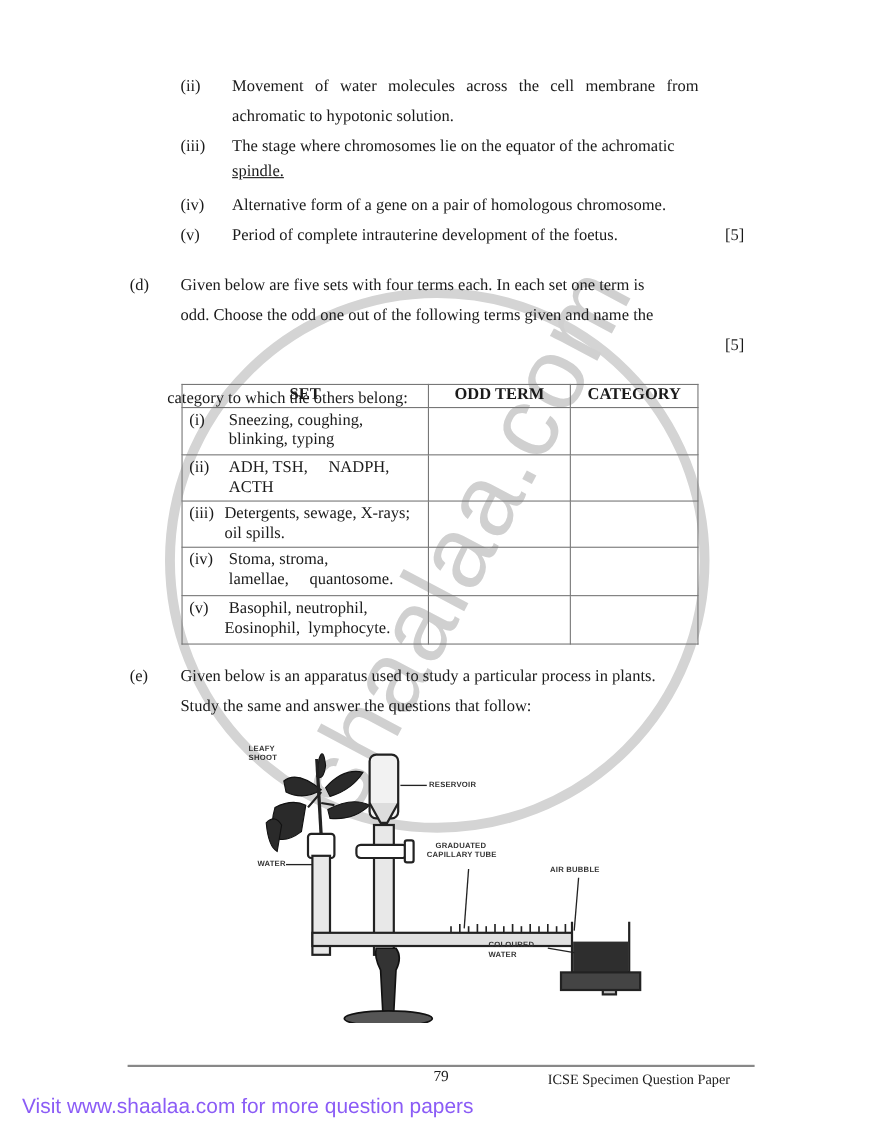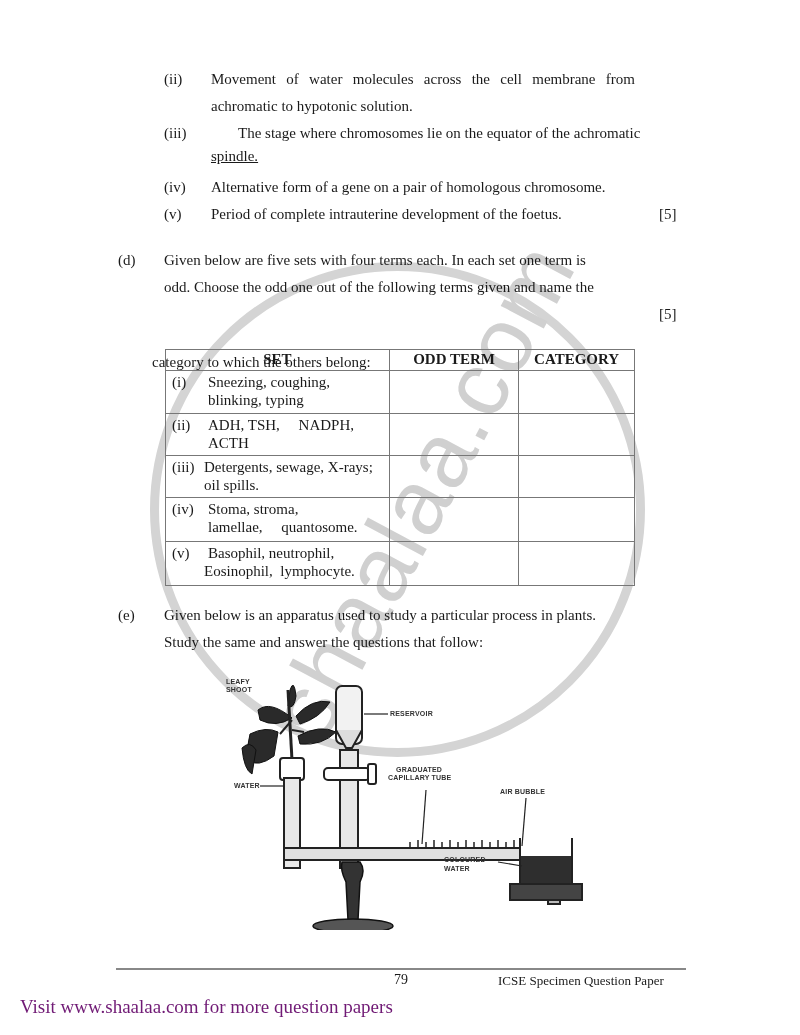--- a/index.html
+++ b/index.html
@@ -43,40 +43,40 @@
     table.sets col.c3 { width: 116px; }
     .setcell { position: relative; padding: 2px 4px 2px 4px; }
     .setnum { position: absolute; left: 6px; top: 2px; }
     .setterms { padding-left: 38px; white-space: pre; }
     .setterms.wide { padding-left: 34px; }
 
     
     .footer-rule { position: absolute; left: 116px; top: 968px; width: 570px; height: 2px; background: #888; }
     .page-num { position: absolute; left: 394px; top: 972px; font-size: 14px; }
     .footer-title { position: absolute; left: 498px; top: 973px; font-size: 13px; }
-    .visit { position: absolute; left: 20px; top: 996px; font-family: Liberation Serif, serif; font-size: 19px; color: #701a75; }
+    .visit { position: absolute; left: 20px; top: 996px; font-family: Liberation Sans, sans-serif; font-size: 19px; color: #8b5cf6; }
 
     
     .dlabel { position: absolute; font-family: "Liberation Sans", "DejaVu Sans", sans-serif; font-size: 7px; font-weight: bold; color: #333; letter-spacing: 0.2px; line-height: 8px; }
   </style>
 </head>
 <body>
 
 <div class="watermark-circle"></div>
 <div class="watermark-text">shaalaa.com</div>
 
 <div class="content">
 
   <div>
     <div class="abs txt" style="left:164px; top:66px;">(ii)</div>
     <div class="abs txt" style="left:211px; top:66px; width:424px; text-align:justify; text-align-last:justify;">Movement of water molecules across the cell membrane from</div>
     <div class="abs txt" style="left:211px; top:93px;">achromatic to hypotonic solution.</div>
 
     <div class="abs txt" style="left:164px; top:120px;">(iii)</div>
-    <div class="abs txt" style="left:211px; top:120px;margin-left:27px;">The stage where chromosomes lie on the equator of the achromatic</div>
+    <div class="abs txt" style="left:211px; top:120px;">The stage where chromosomes lie on the equator of the achromatic</div>
     <div class="abs txt" style="left:211px; top:143px;text-decoration:underline;">spindle.</div>
 
     <div class="abs txt" style="left:164px; top:174px;">(iv)</div>
     <div class="abs txt" style="left:211px; top:174px;">Alternative form of a gene on a pair of homologous chromosome.</div>
 
     <div class="abs txt" style="left:164px; top:201px;">(v)</div>
     <div class="abs txt" style="left:211px; top:201px;">Period of complete intrauterine development of the foetus.</div>
     <div class="abs txt marks" style="left:659px; top:201px;">[5]</div>
   </div>
 

